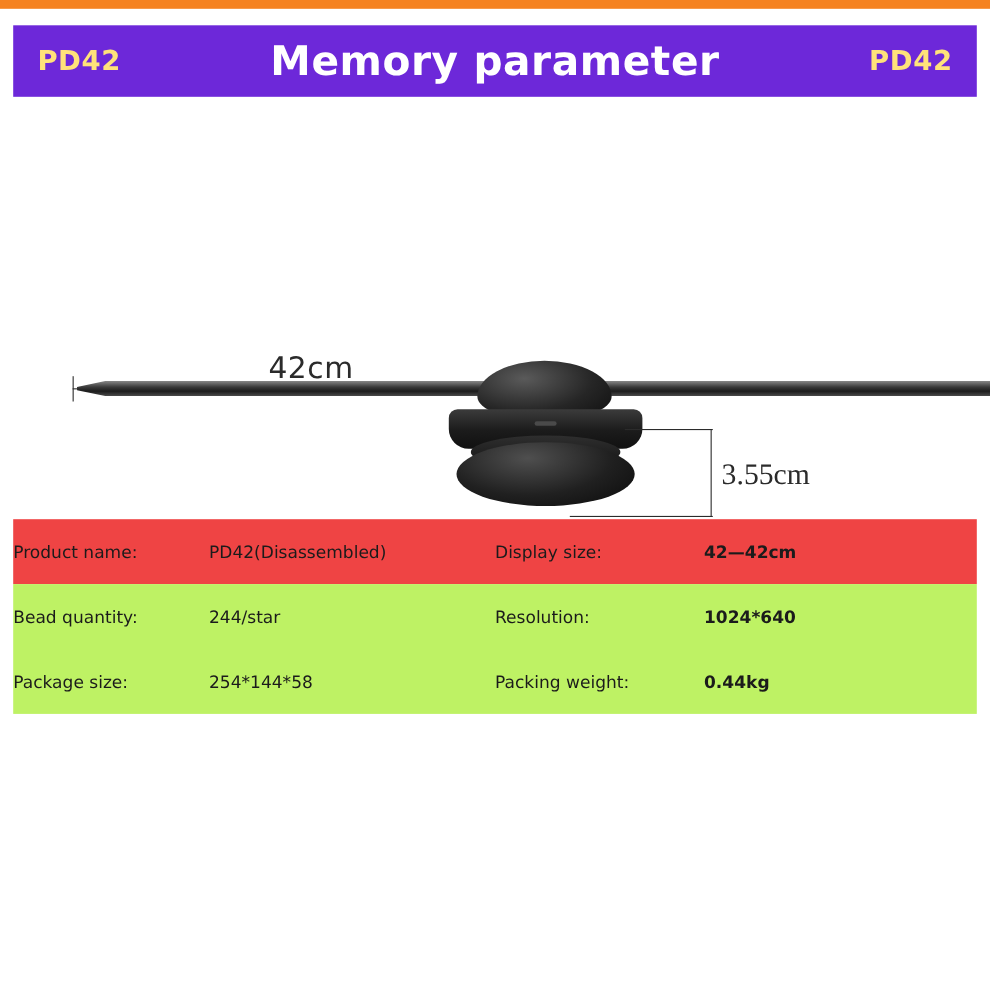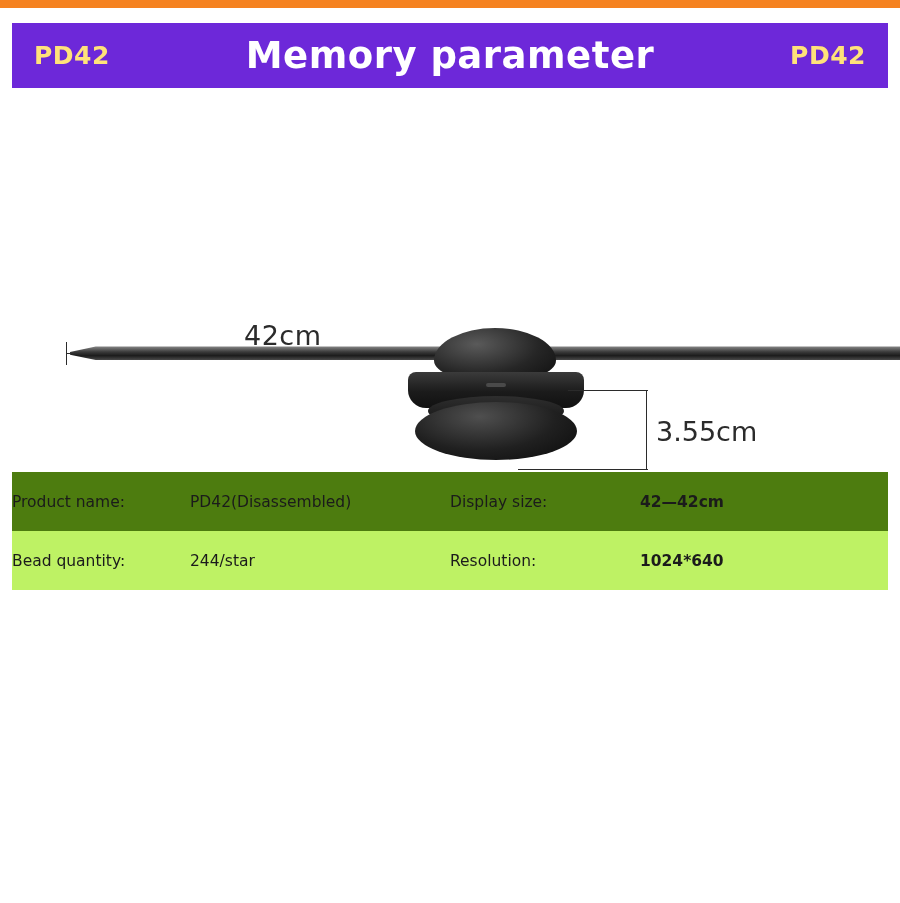--- a/index.html
+++ b/index.html
@@ -177,35 +177,36 @@
     width: 130px;
     height: 1px;
     background: #2b2b2b;
   }
   .dim-v .label {
     position: absolute;
     left: 608px;
     top: 296px;
     font-size: 27px;
     color: #2b2b2b;
+    font-family: Liberation Serif, serif;
   }
 
   
   .spec-table {
     position: absolute;
     left: 12px;
     top: 472px;
     width: 876px;
     border-collapse: collapse;
     table-layout: fixed;
   }
   .spec-row {
     height: 59px;
   }
-  .spec-row.odd  { background: #4d7c0f; }
+  .spec-row.odd  { background: #ef4444; }
   .spec-row.even { background: #bef264; }
 
   .spec-row td {
     vertical-align: middle;
     font-size: 15.5px;
     color: #1b1b1b;
     padding: 0;
   }
   .lbl {
     padding-left: 17px;
@@ -273,14 +274,20 @@
       <td class="val">PD42(Disassembled)</td>
       <td class="lbl2">Display size:</td>
       <td class="val2">42—42cm</td>
     </tr>
     <tr class="spec-row even">
       <td class="lbl">Bead quantity:</td>
       <td class="val">244/star</td>
       <td class="lbl2">Resolution:</td>
       <td class="val2">1024*640</td>
     </tr>
+    <tr class="spec-row even">
+      <td class="lbl">Package size:</td>
+      <td class="val">254*144*58</td>
+      <td class="lbl2">Packing weight:</td>
+      <td class="val2">0.44kg</td>
+    </tr>
   </tbody>
 </table>
 
 </body></html>

